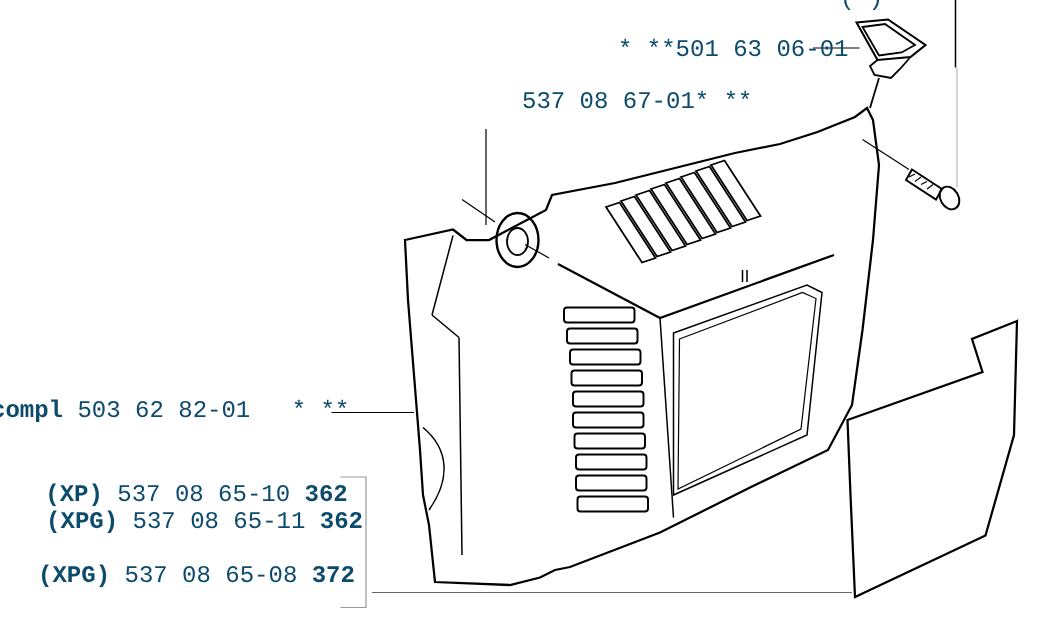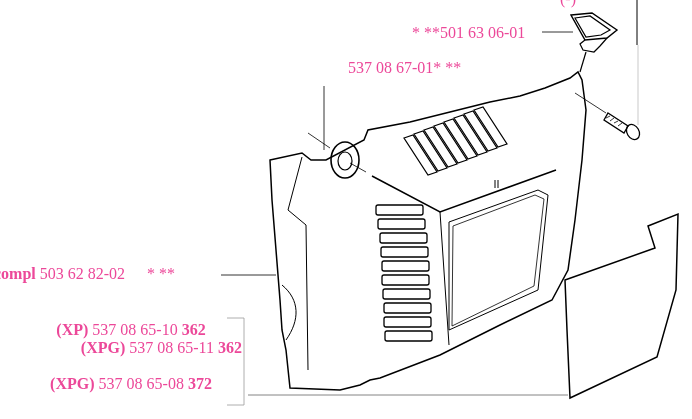--- a/index.html
+++ b/index.html
@@ -1,17 +1,17 @@
 <!DOCTYPE html>
 <html><head>
 <meta charset="utf-8">
 <style>
   html, body { margin:0; padding:0; background:#ffffff; }
   #canvas { position:relative; width:692px; height:419px; overflow:hidden; background:#fff;
-    font-family:Liberation Serif, serif; color:#ec4899; }
+    font-family:Liberation Mono, monospace; color:#0c4a6e; }
   svg.art { position:absolute; left:0; top:0; }
   .lbl { position:absolute; font-size:16px; line-height:18px; white-space:nowrap; }
   .b { font-weight:bold; }
   .right { text-align:right; }
 </style>
 </head>
 <body>
 
 <div id="canvas">
 
@@ -93,21 +93,21 @@
   <div class="lbl" style="left:412px;top:24px;">
     <span>* **</span><span>501 63 06-01</span>
   </div>
 
   <div class="lbl" style="left:348px;top:59px;text-align:right;">
     <span>537 08 67-01</span><span>* **</span>
   </div>
 
   <div class="lbl" style="left:-6px;top:265px;">
     <span class="b">compl</span>
-    <span>503 62 82-02</span>
+    <span>503 62 82-01</span>
     <span style="margin-left:18px;">* **</span>
   </div>
 
   <div class="lbl right" style="left:20px;top:321px;width:222px;text-align:center;">
     <span class="b">(XP)</span>
     <span>537 08 65-10</span>
     <span class="b">362</span>
   </div>
   <div class="lbl right" style="left:20px;top:339px;width:222px;">
     <span class="b">(XPG)</span>

